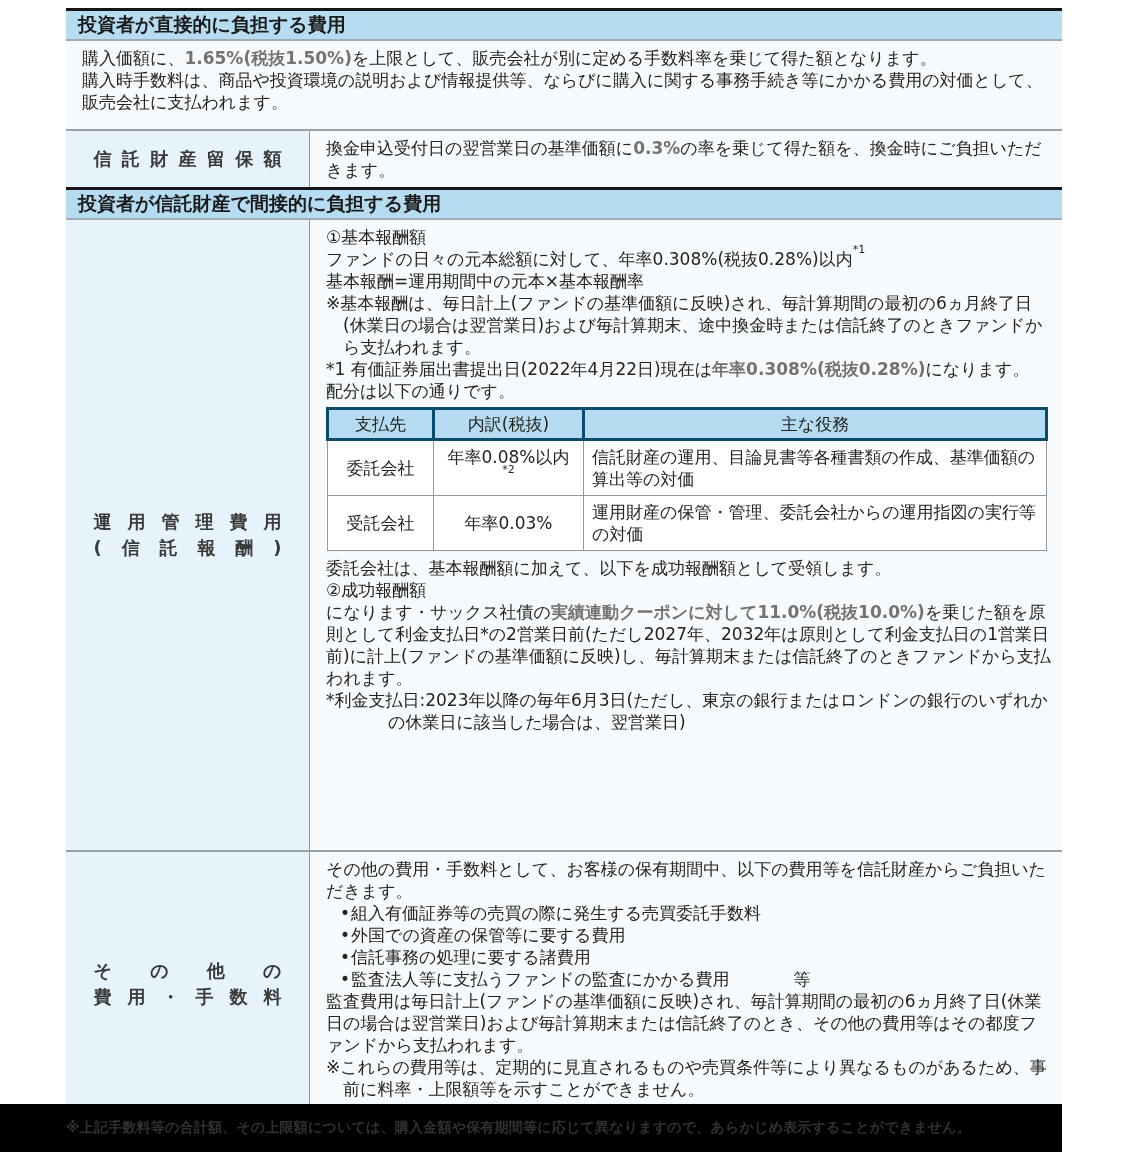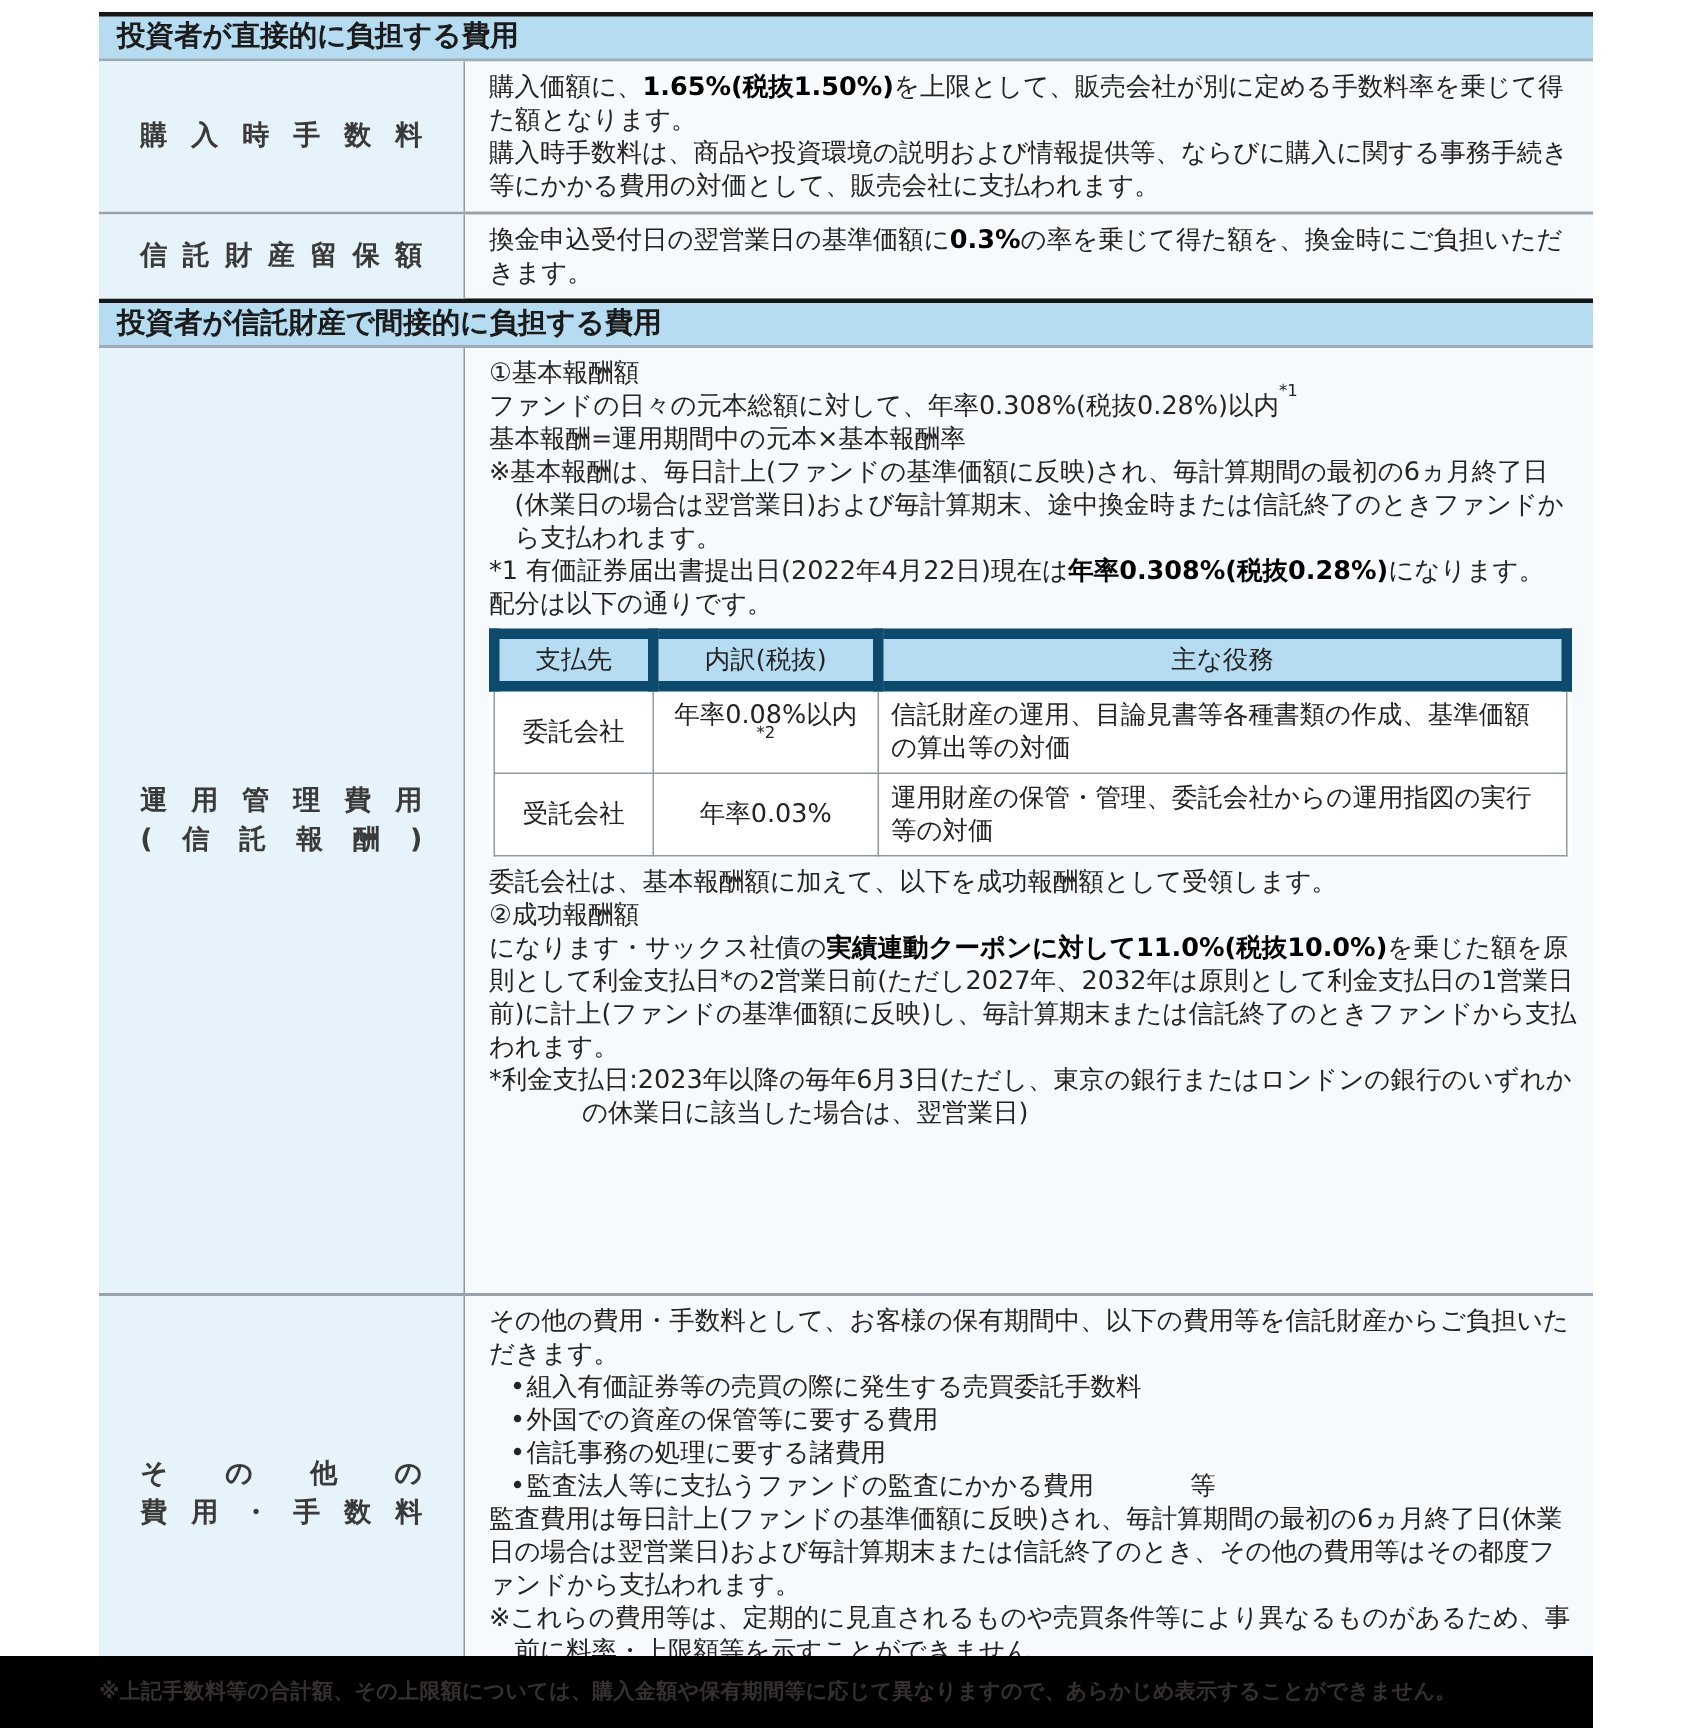--- a/index.html
+++ b/index.html
@@ -52,21 +52,21 @@
     color:#3a3a3a;
     line-height:26px;
   }
   .cnt{
     flex:1 1 auto;
     padding:6px 10px 6px 16px;
     font-size:17px;
     line-height:22px;
   }
   .cnt p{margin:0;}
-  .red{color:#000000;font-weight:bold;margin-top:16px;}
+  .red{color:#737373;font-weight:bold;margin-top:16px;}
   sup{font-size:11px;line-height:0;position:relative;top:-0.45em;}
   .hang1{padding-left:17px;text-indent:-17px;}
   .indent42{margin-left:42px;}
   .hang-coupon{padding-left:62px;text-indent:-62px;}
   .min-r1{min-height:88px;}
   .min-r2{min-height:52px;}
   .min-mgmt{min-height:630px;}
   .min-other{min-height:263px;}
   
   table.alloc{
@@ -75,21 +75,21 @@
     margin:5px 0 6px 0;
     background:#ffffff;
     font-size:17px;
     line-height:22px;
   }
   table.alloc th{
     background:#b5dcf0;
     font-weight:normal;
     text-align:center;
     padding:3px 4px;
-    border:7px solid #0c4a6e;
+    border:3px solid #0c4a6e;
   }
   table.alloc th + th{border-left:2px solid #ffffff;}
   table.alloc td{
     border:1px solid #8f999f;
     padding:5px 8px;
     vertical-align:middle;
   }
   table.alloc td.c{text-align:center;}
   table.alloc col.w1{width:106px;}
   table.alloc col.w2{width:150px;}
@@ -120,23 +120,20 @@
 <body>
 
 <div class="page">
   <div class="doc">
 
     <div class="sec-header">
       <span>投資者が直接的に負担する費用</span>
     </div>
 
     <div class="frow min-r1">
-      <div class="lbl">
-        <span class="lbl-line">購入時手数料</span>
-      </div>
       <div class="cnt">
         <p><span>購入価額に、</span><span class="red">1.65%(税抜1.50%)</span><span>を上限として、販売会社が別に定める手数料率を乗じて得た額となります。</span></p>
         <p>購入時手数料は、商品や投資環境の説明および情報提供等、ならびに購入に関する事務手続き等にかかる費用の対価として、販売会社に支払われます。</p>
       </div>
     </div>
 
     <div class="frow min-r2">
       <div class="lbl">
         <span class="lbl-line">信託財産留保額</span>
       </div>

